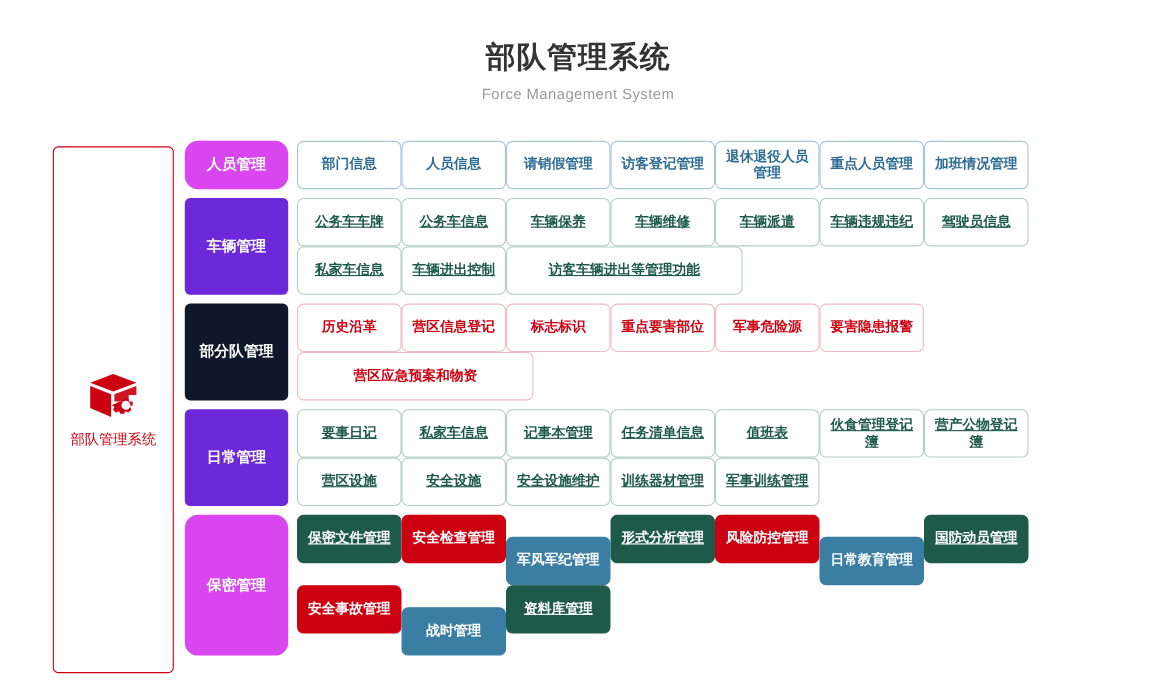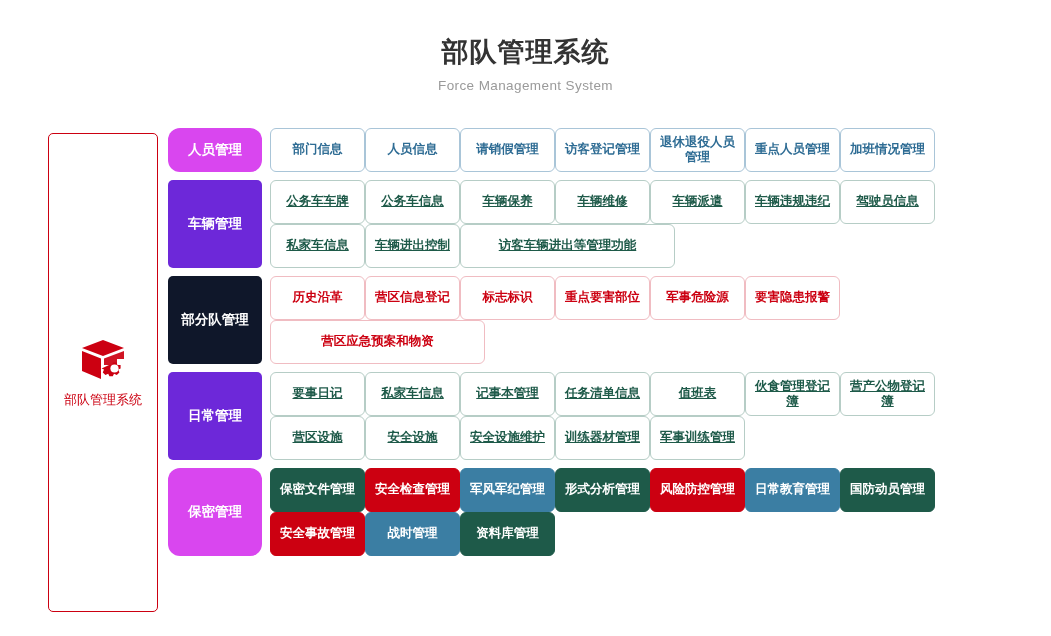--- a/index.html
+++ b/index.html
@@ -80,22 +80,22 @@
     font-size:12.5px; font-weight:bold; line-height:1.22;
     padding:2px 3px;
     background:#ffffff;
   }
   .card.w2{ width:215px; }
 
   .card.o-blue  { border:1.3px solid #a9c5d8; color:#2e6c94; }
   .card.o-green { border:1.3px solid #b6cdc6; color:#1e5a49;text-decoration:underline; }
   .card.o-red   { border:1.3px solid #f0bcc2; color:#cc0011; }
 
-  .card.f-blue  { background:#3b7ea3; border:1.3px solid #3b7ea3; color:#ffffff; }
-  .card.f-green { background:#1e5a49; border:1.3px solid #1e5a49; color:#ffffff; }
+  .card.f-blue  { background:#3b7ea3; border:1.3px solid #3b7ea3; color:#ffffff;margin-top:20px; }
+  .card.f-green { background:#1e5a49; border:1.3px solid #1e5a49; color:#ffffff;text-decoration:underline; }
   .card.f-red   { background:#cc0011; border:1.3px solid #cc0011; color:#ffffff;text-align:center; }
 </style>
 </head>
 <body>
 
 <div class="header">
   <div class="title">部队管理系统</div>
   <div class="subtitle">Force Management System</div>
 </div>
 

